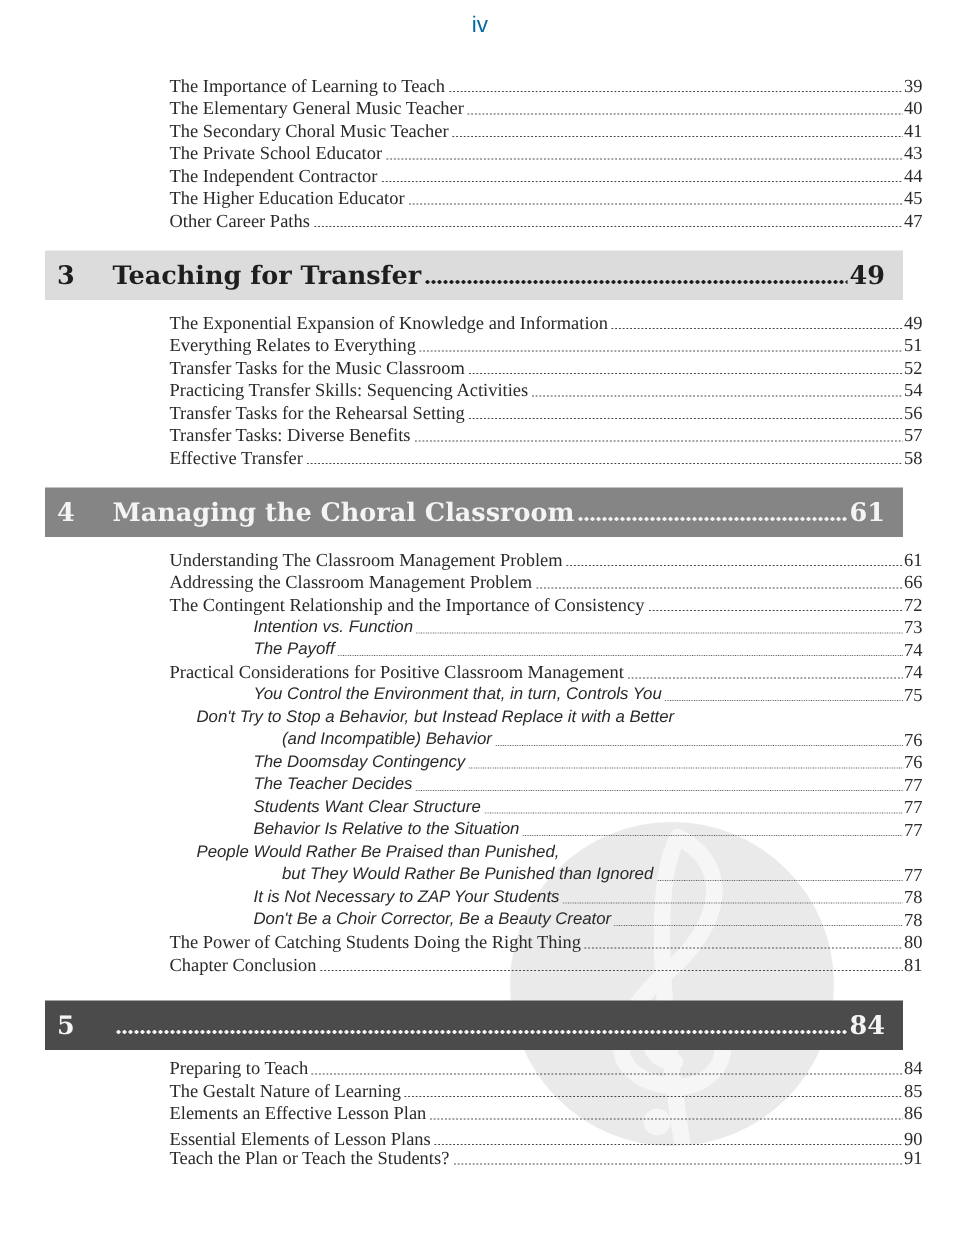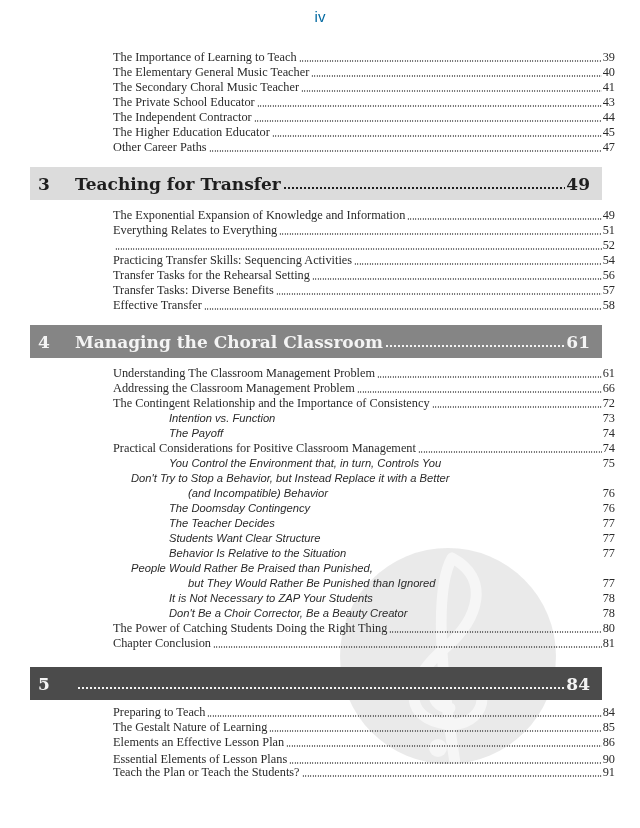--- a/index.html
+++ b/index.html
@@ -112,20 +112,21 @@
       <span class="title">The Exponential Expansion of Knowledge and Information</span>
       <span class="leader"></span>
       <span class="page">49</span>
     </div>
   <div class="entry" style="top:223px">
       <span class="title">Everything Relates to Everything</span>
       <span class="leader"></span>
       <span class="page">51</span>
     </div>
   <div class="entry" style="top:238px">
+      <span class="title">Transfer Tasks for the Music Classroom</span>
       <span class="leader"></span>
       <span class="page">52</span>
     </div>
   <div class="entry" style="top:253px">
       <span class="title">Practicing Transfer Skills: Sequencing Activities</span>
       <span class="leader"></span>
       <span class="page">54</span>
     </div>
   <div class="entry" style="top:268px">
       <span class="title">Transfer Tasks for the Rehearsal Setting</span>

